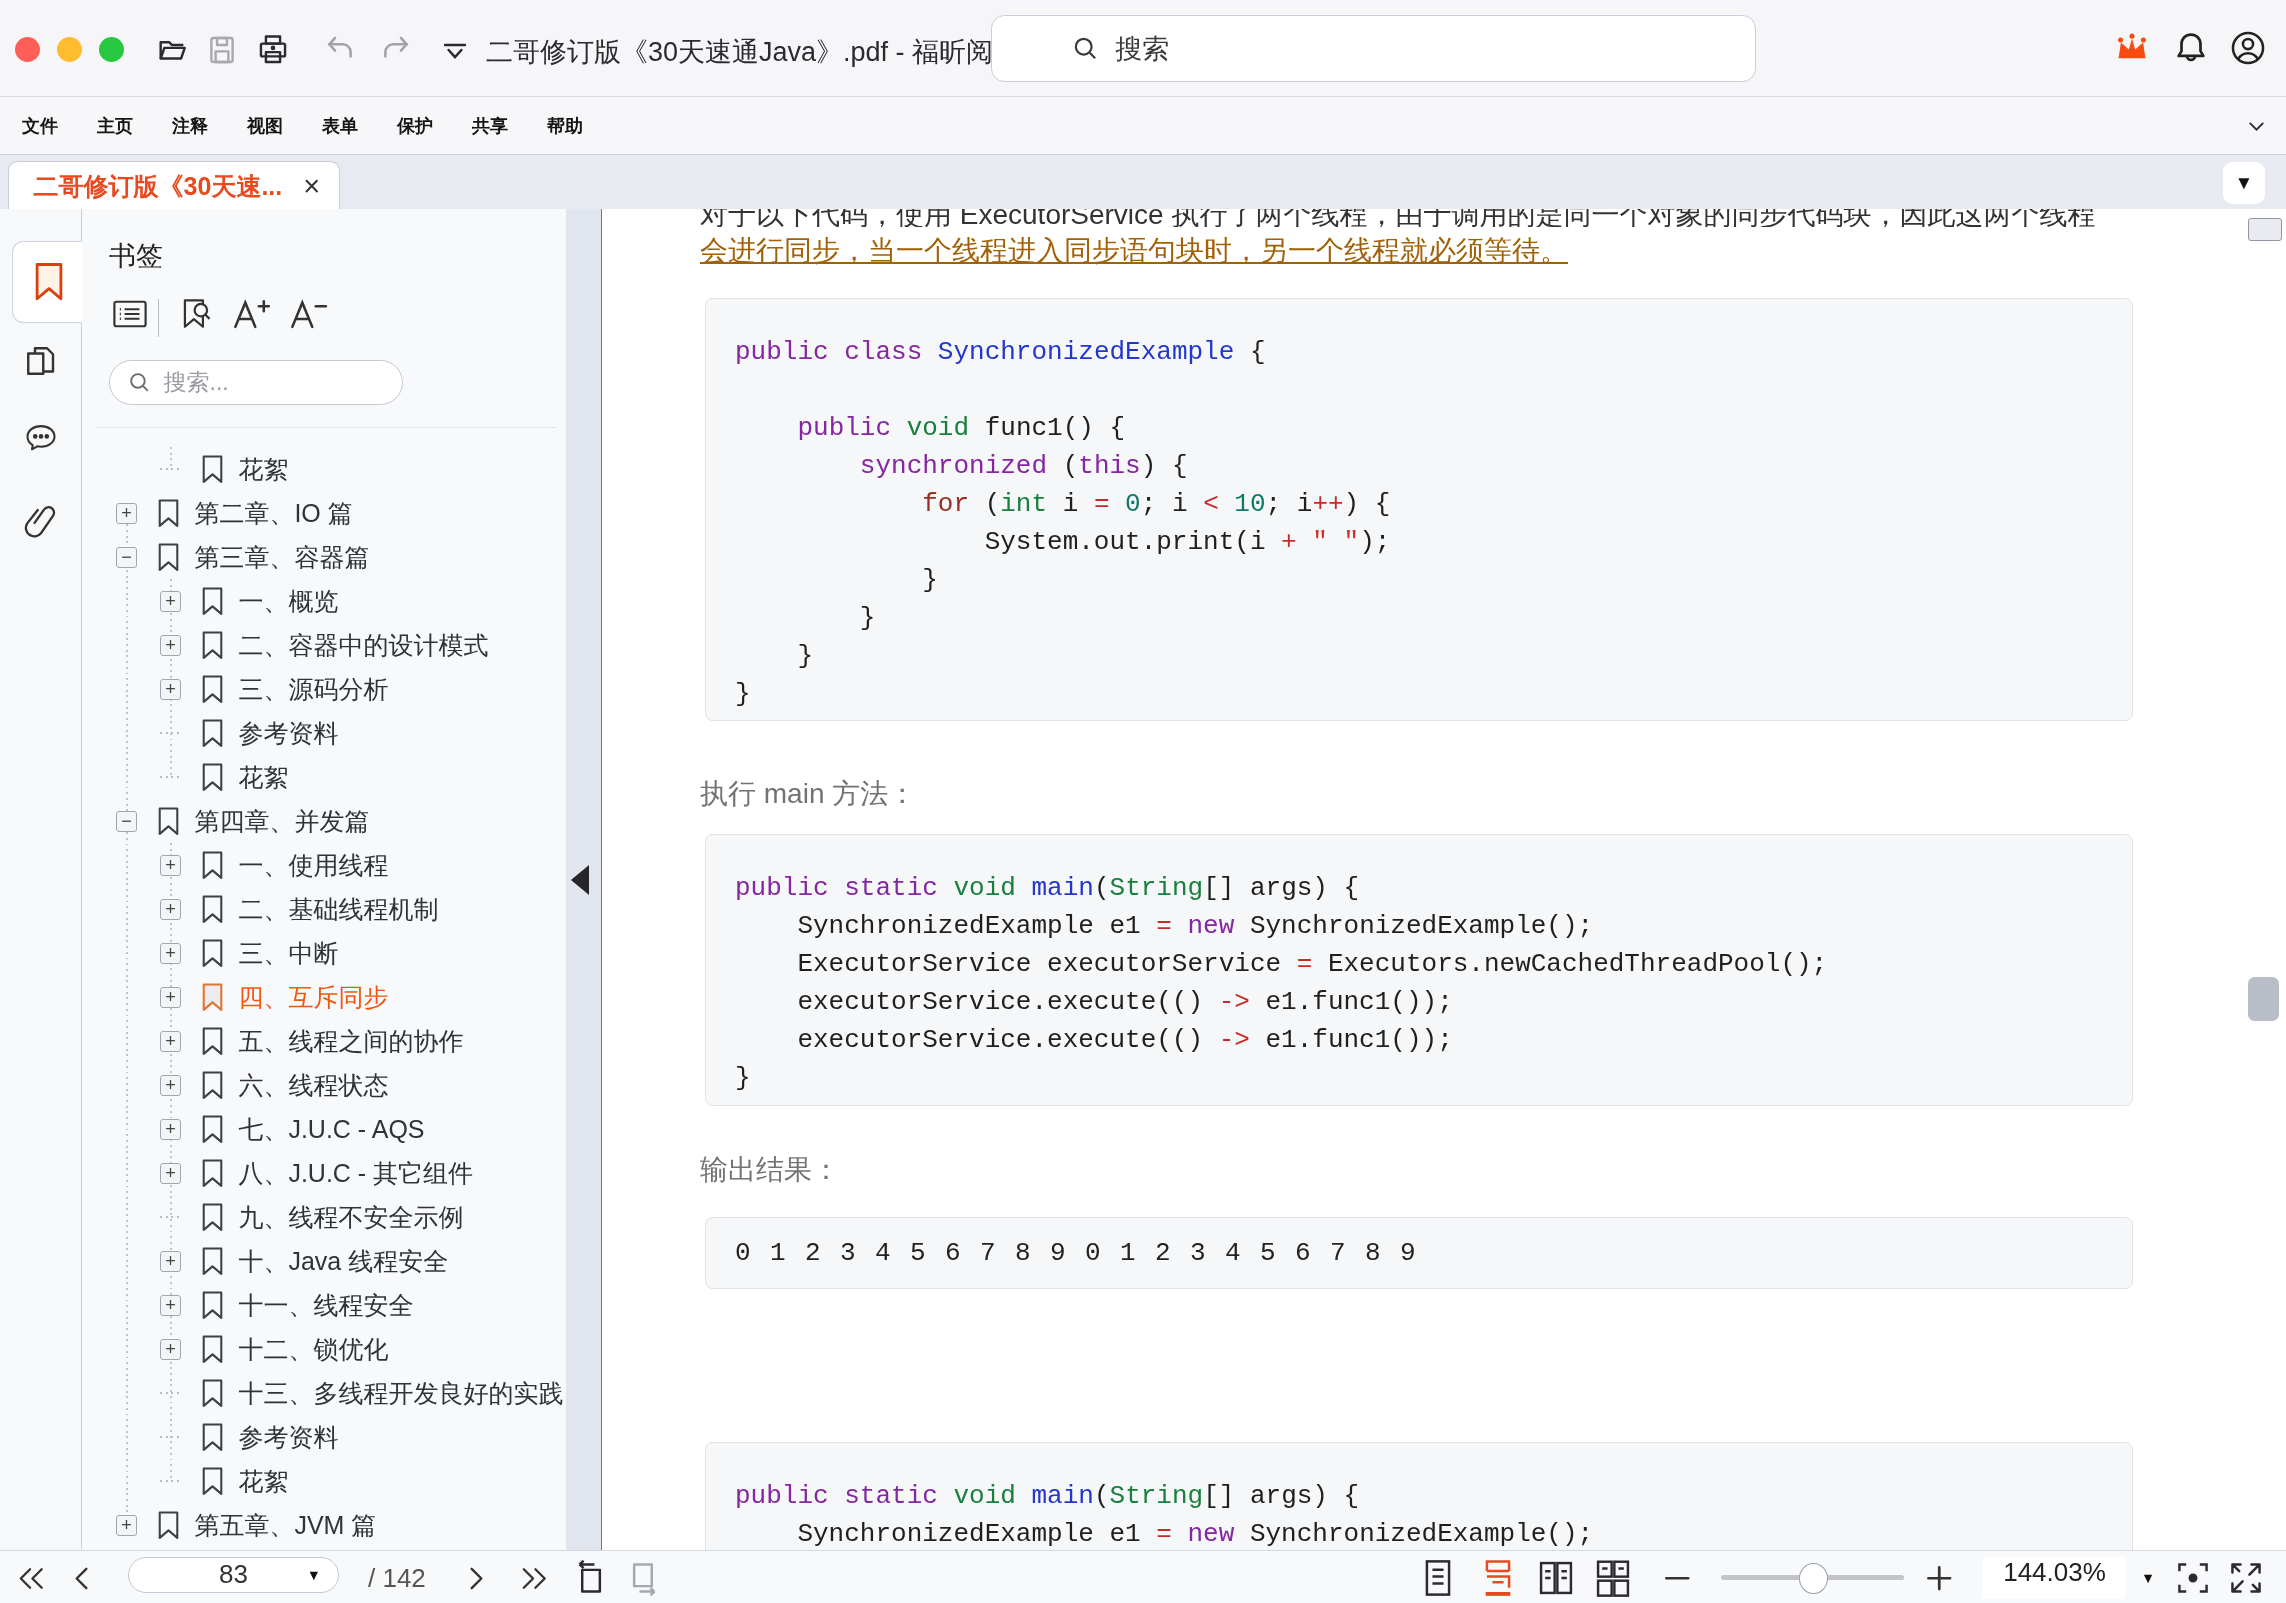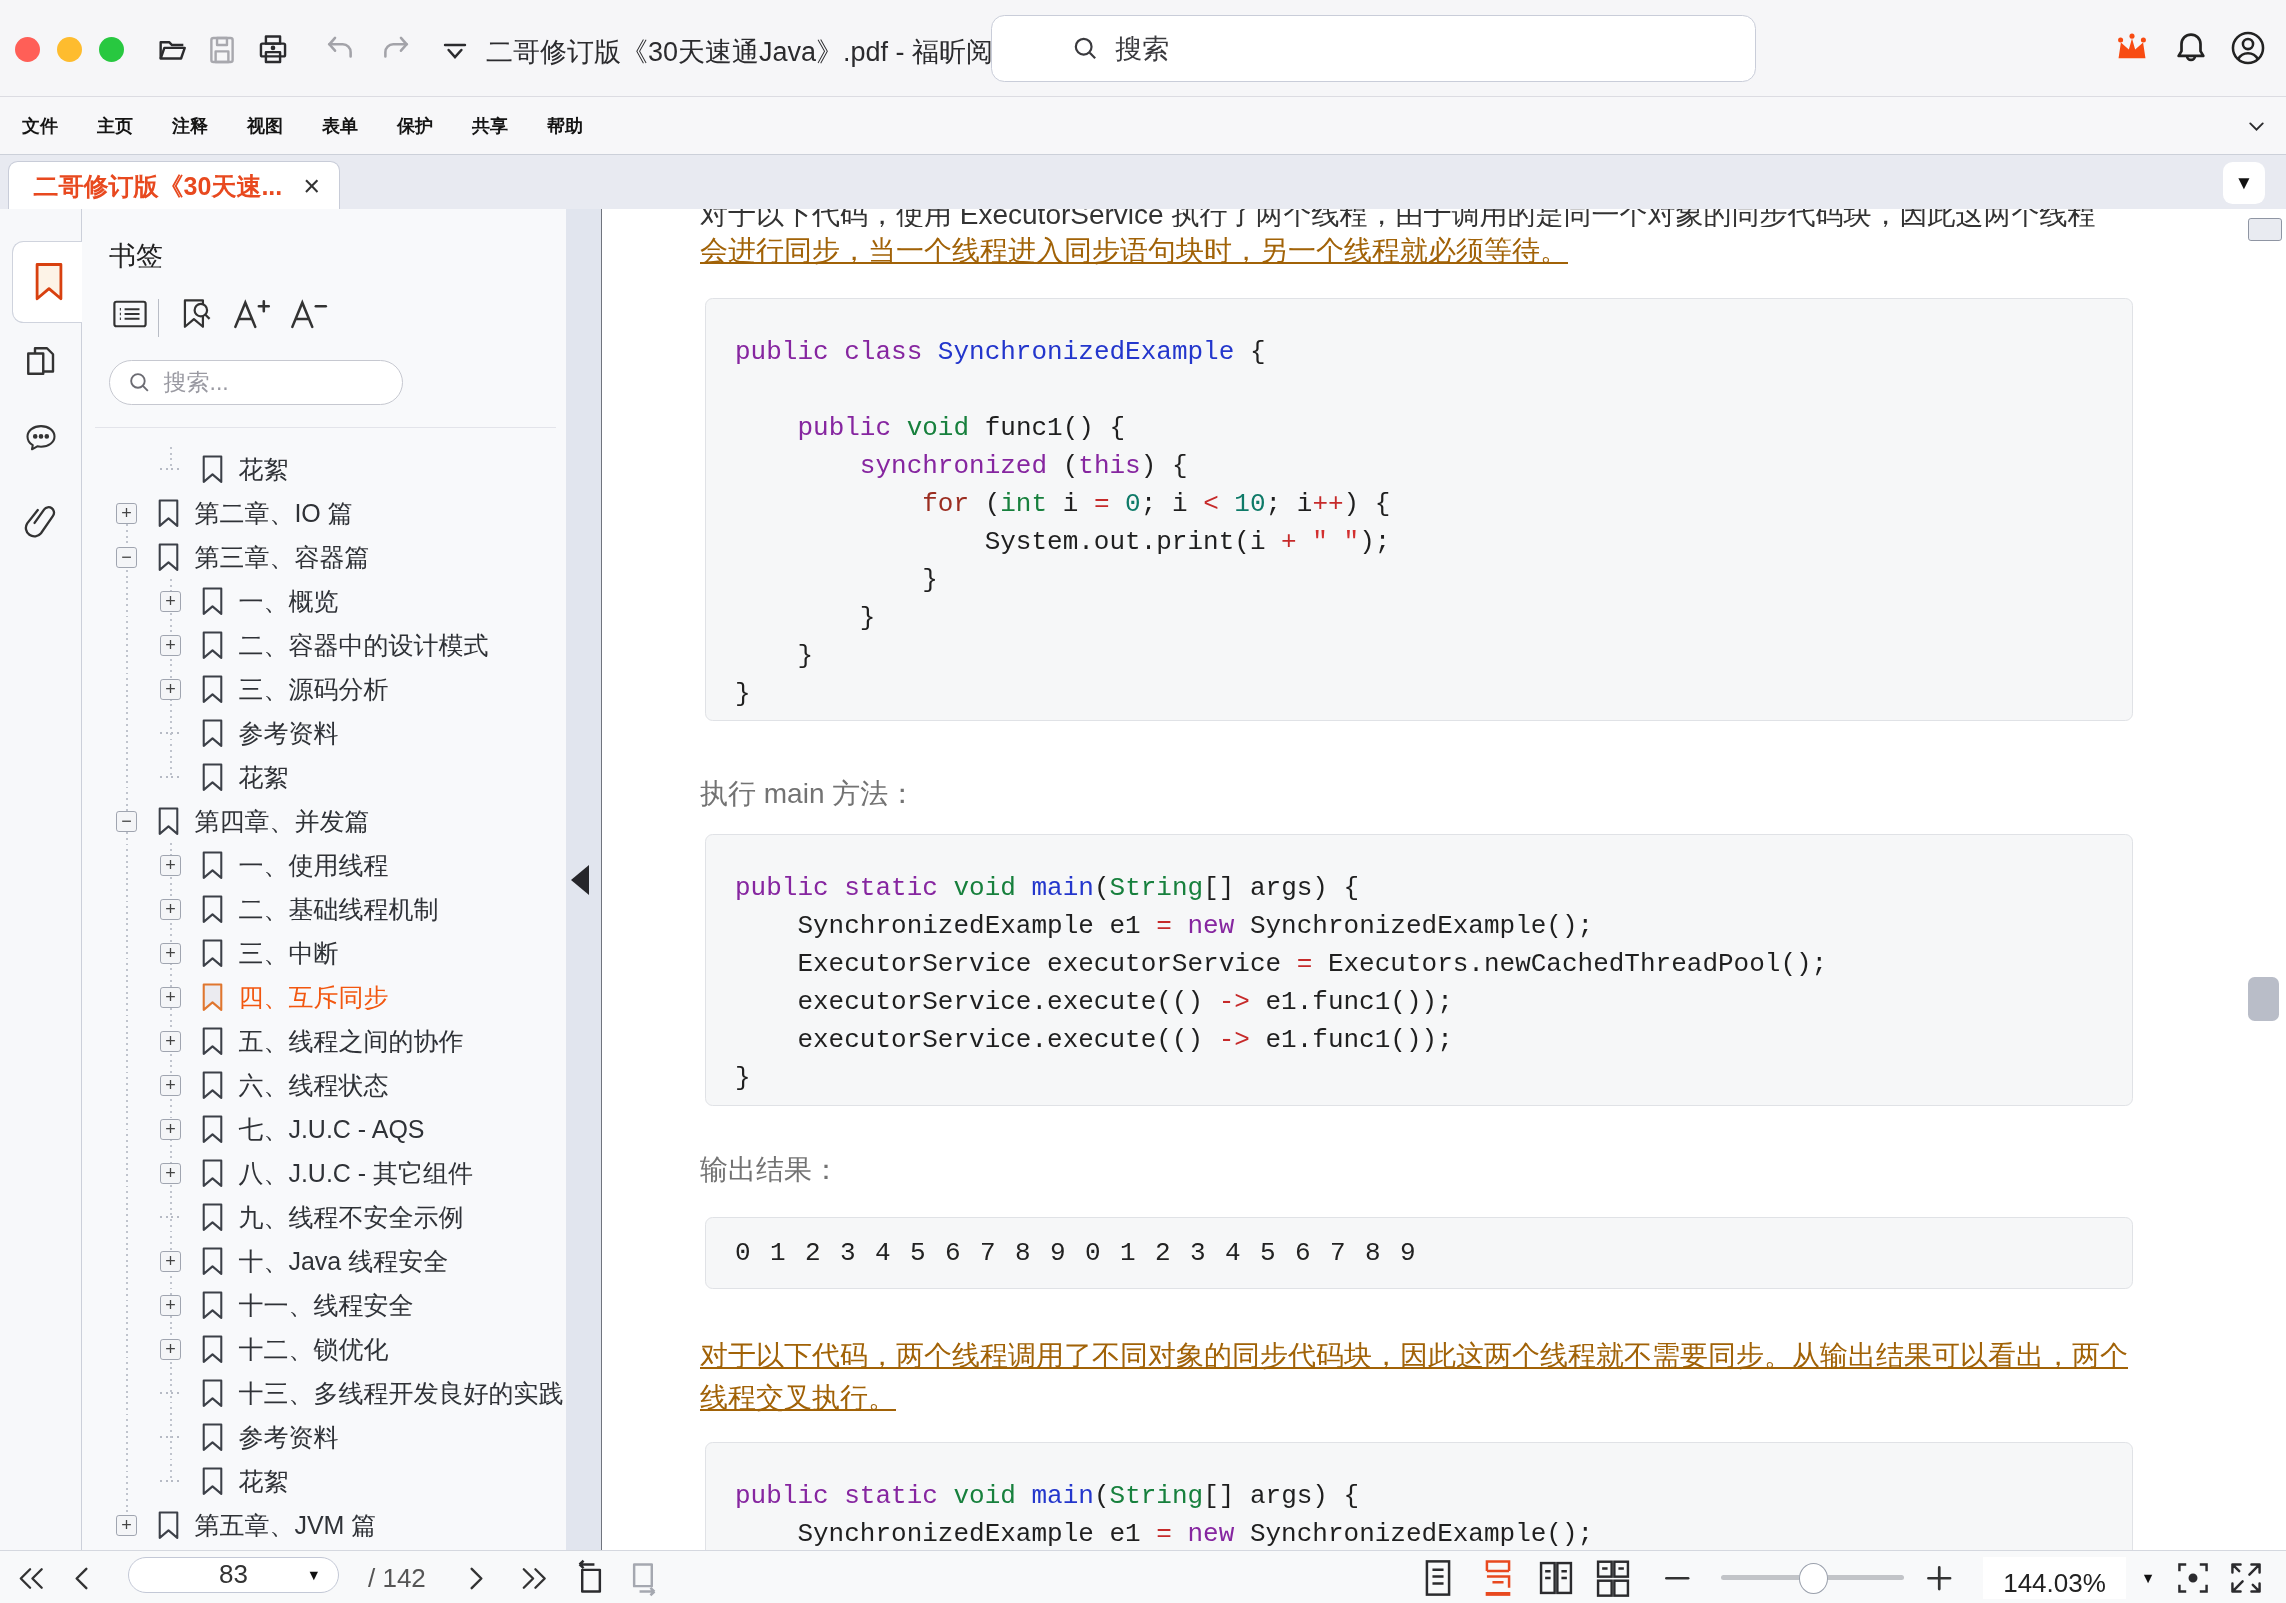--- a/index.html
+++ b/index.html
@@ -71,21 +71,21 @@
   .outblock .txt{margin-left:29px;font-family:"Liberation Mono",monospace;font-size:26px;color:#222;letter-spacing:1.9px;}
   .scroll-marker{position:absolute;left:1646px;top:8.6px;width:34px;height:23px;background:#e9ebf1;border:1.9px solid #8f95a3;box-sizing:border-box;border-radius:2.9px;}
   .scroll-thumb{position:absolute;left:1646px;top:768px;width:31px;height:44px;background:#b9bdc8;border-radius:6.7px;}
   
   .statusbar{position:absolute;left:0;top:1550px;width:2286px;height:54px;background:#f8f9fa;border-top:1px solid #d5d8df;}
   .sb{position:absolute;top:0;height:54px;display:flex;align-items:center;}
   .page-pill{left:128px;width:211px;height:36px;top:5.7px;background:#fff;border:1.9px solid #c3c8d6;border-radius:22px;box-sizing:border-box;justify-content:center;position:absolute;display:flex;align-items:center;}
   .page-pill .num{font-size:26px;color:#333;}
   .page-pill .dd{position:absolute;right:17px;font-size:14.3px;color:#111;}
   .page-total{font-size:26px;color:#555;}
-  .zoom-box{position:absolute;left:1983px;top:5.7px;width:143px;height:42px;background:#fff;display:flex;align-items:flex-end;justify-content:center;font-size:26px;color:#222;}
+  .zoom-box{position:absolute;left:1983px;top:5.7px;width:143px;height:42px;background:#fff;display:flex;align-items:flex-start;justify-content:center;font-size:26px;color:#222;}
   .slider-track{position:absolute;left:1721px;top:24px;width:183px;height:4.8px;background:#c2c4c8;border-radius:2.9px;}
   .slider-thumb{position:absolute;left:1799px;top:11.5px;width:29px;height:31px;background:#fff;border:1.9px solid #9aa0ac;border-radius:50%;box-sizing:border-box;}
 </style>
 </head>
 <body>
 
 <div id="app">
 
   <div class="titlebar">
     <div class="traffic">
@@ -523,21 +523,20 @@
         <div class="cl"><span class="tk-p">    executorService.execute(() </span><span class="tk-o">-&gt;</span><span class="tk-p"> e1.func1());</span></div>
         <div class="cl"><span class="tk-p">}</span></div>
       </div>
 
     <div class="sec-label" style="top:942px">输出结果：</div>
 
     <div class="outblock" style="top:1008px">
       <span class="txt">0 1 2 3 4 5 6 7 8 9 0 1 2 3 4 5 6 7 8 9</span>
     </div>
 
-    <div class="para" style="top:1126px;width:1439px">对于以下代码，两个线程调用了不同对象的同步代码块，因此这两个线程就不需要同步。从输出结果可以看出，两个线程交叉执行。</div>
 
     <div class="codeblock" style="top:1233px;height:191px">
         <div class="cl"><span class="tk-k">public</span><span class="tk-p"> </span><span class="tk-k">static</span><span class="tk-p"> </span><span class="tk-t">void</span><span class="tk-p"> </span><span class="tk-c">main</span><span class="tk-p">(</span><span class="tk-t">String</span><span class="tk-p">[] args) {</span></div>
         <div class="cl"><span class="tk-p">    SynchronizedExample e1 </span><span class="tk-o">=</span><span class="tk-p"> </span><span class="tk-k">new</span><span class="tk-p"> SynchronizedExample();</span></div>
       </div>
 
     <div class="scroll-marker"></div>
     <div class="scroll-thumb"></div>
   </div>
 

